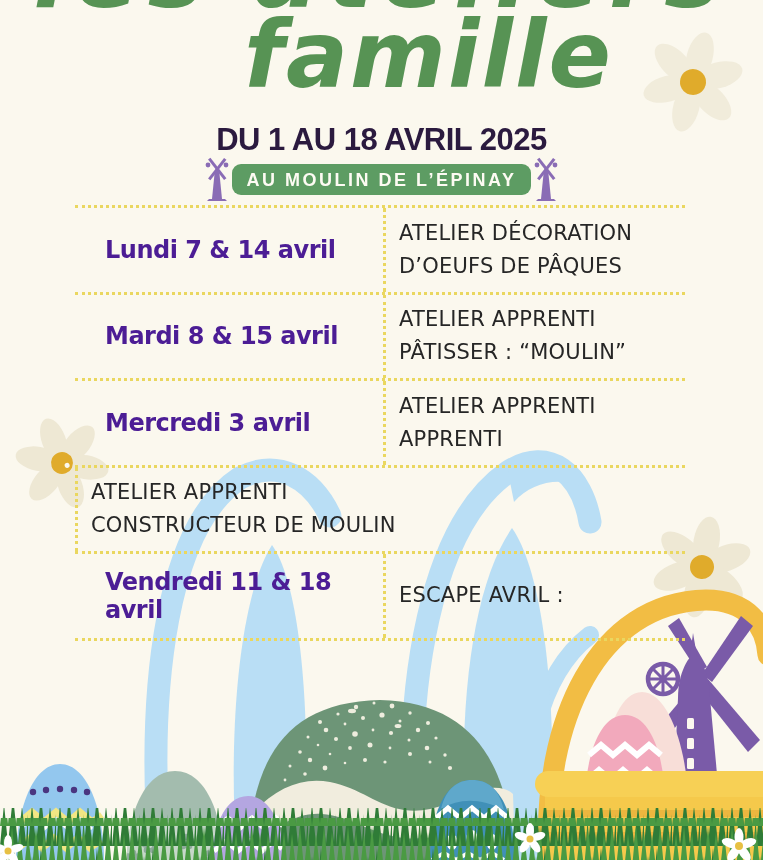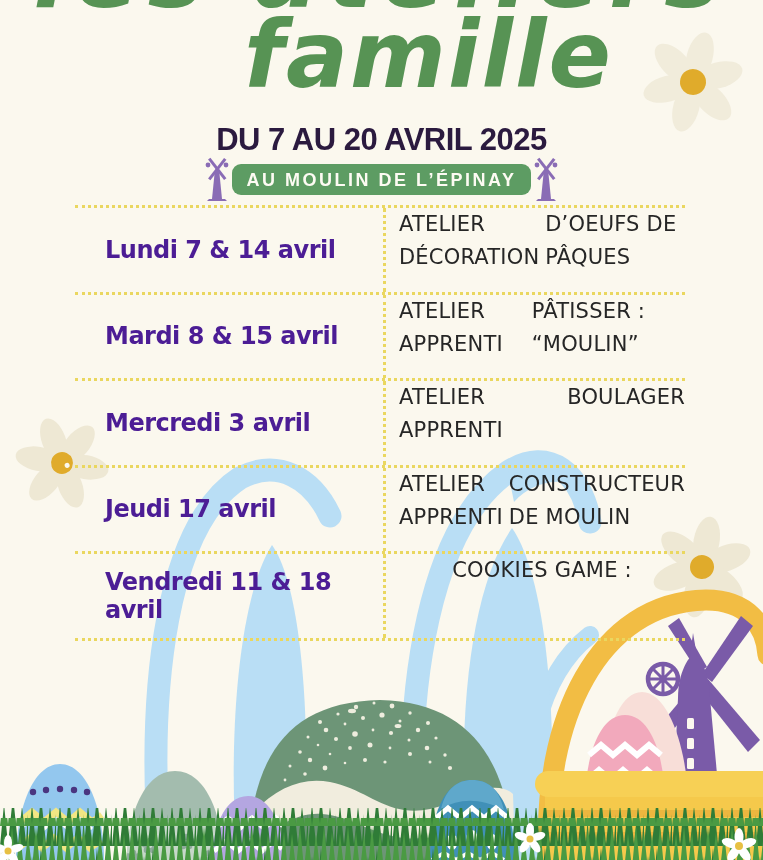--- a/index.html
+++ b/index.html
@@ -48,21 +48,21 @@
     border-top:3px dotted #ead75f;
   }
   .cell-day{
     width:308px;box-sizing:border-box;padding-left:30px;
     display:flex;align-items:center;
     font:700 24px/28px "DejaVu Sans",sans-serif;
     color:#4c1d95;letter-spacing:-0.5px;
   }
   .cell-activity{
     flex:1;box-sizing:border-box;border-left:3px dotted #ead75f;
-    padding-left:13px;display:flex;flex-direction:row;justify-content:center;
+    padding-left:13px;display:flex;flex-direction:column;justify-content:center;
     font:400 21px/33px "DejaVu Sans",sans-serif;
     color:#262626;letter-spacing:0.2px;
   }
   
   .decor-flowers{z-index:1;}
   .scene{position:absolute;left:0;top:430px;z-index:1;}
 </style>
 </head>
 <body>
 
@@ -104,21 +104,21 @@
         <ellipse rx="13" ry="25" transform="rotate(240) translate(0,-26)"></ellipse>
         <ellipse rx="13" ry="25" transform="rotate(300) translate(0,-26)"></ellipse>
       </g>
       <circle r="12" fill="#e0ab2b"></circle>
     </g>
   </svg>
 
   <div class="title-partial">les ateliers</div>
   <div class="title-main">famille</div>
 
-  <div class="date-range">DU 7 AU 20 AVRIL 2025</div>
+  <div class="date-range">DU 1 AU 18 AVRIL 2025</div>
 
   <div class="badge-row">
     <svg class="windmill-mini" width="30" height="46" viewBox="0 0 30 46">
       <g fill="#8a6cb5">
         <rect x="13.8" y="1" width="3" height="26" transform="rotate(38 15 14)"></rect>
         <rect x="13.8" y="1" width="3" height="26" transform="rotate(-38 15 14)"></rect>
         <polygon points="10,44 12.5,19 17.5,19 20,44"></polygon>
         <polygon points="12.5,19 15,13 17.5,19"></polygon>
         <polygon points="7,44 23,44 25,46 5,46"></polygon>
         <circle cx="6" cy="10" r="2.4"></circle>
@@ -389,31 +389,30 @@
       <div class="cell-day">Mardi 8 &amp; 15 avril</div>
       <div class="cell-activity">
         <div>ATELIER APPRENTI</div>
         <div>PÂTISSER : “MOULIN”</div>
       </div>
     </div>
     <div class="row">
       <div class="cell-day">Mercredi 3 avril</div>
       <div class="cell-activity">
         <div>ATELIER APPRENTI</div>
-        <div>BOULAGER</div>
+        <div>APPRENTI</div>
       </div>
     </div>
     <div class="row">
-      <div class="cell-day">Jeudi 17 avril</div>
       <div class="cell-activity">
         <div>ATELIER APPRENTI</div>
         <div>CONSTRUCTEUR DE MOULIN</div>
       </div>
     </div>
     <div class="row">
       <div class="cell-day">Vendredi 11 &amp; 18 avril</div>
       <div class="cell-activity">
-        <div>COOKIES GAME :</div>
+        <div>ESCAPE AVRIL :</div>
       </div>
     </div>
   </div>
 
 </div>
 
 </body></html>

